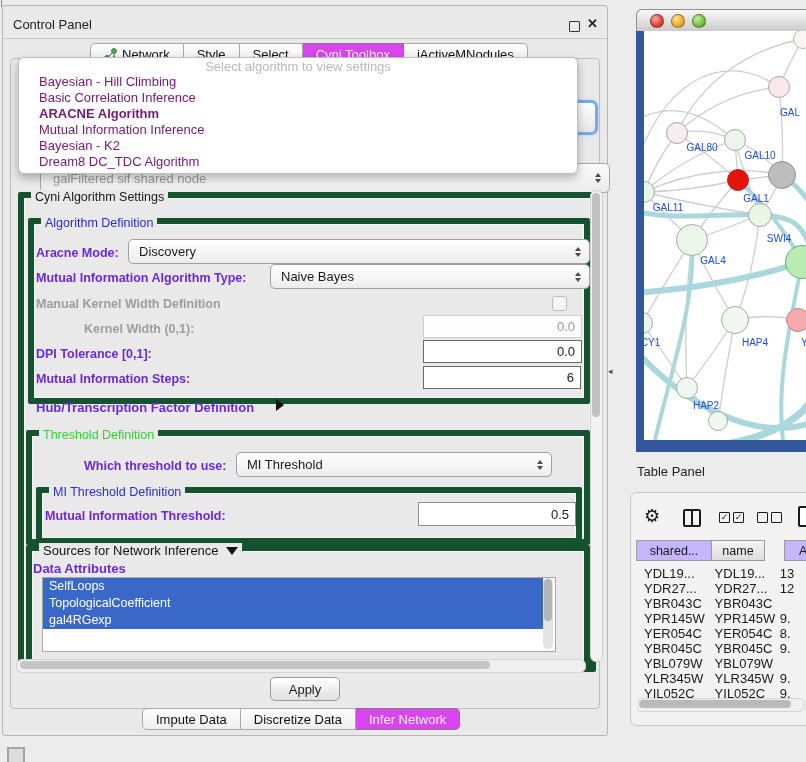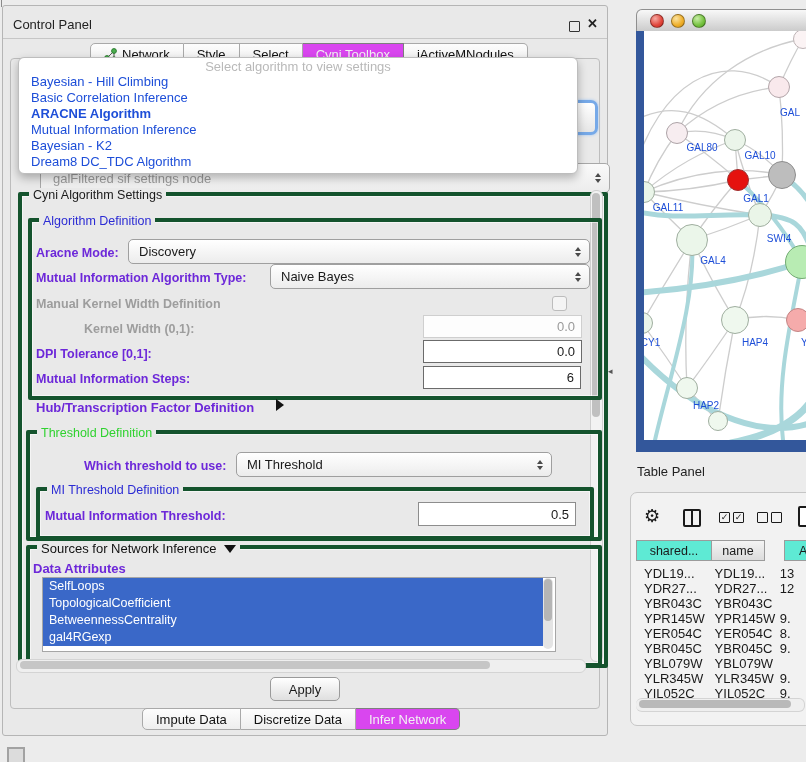--- a/index.html
+++ b/index.html
@@ -27,24 +27,24 @@
   
   .bg-combo{left:40px;top:163px;width:544px;height:28px;background:linear-gradient(#fafafa,#ececec);
             border:1px solid #a8a8a8;border-radius:5px;display:flex;align-items:center;padding:0 12px;
             font-size:13px;color:#9a9a9a;}
   .focus-frag{left:566px;top:100px;width:26px;height:29px;border:3px solid #76a9e8;border-radius:7px;
               background:linear-gradient(#fff,#e6e6e6);box-shadow:0 0 3px #9cc3f2;}
   
   .popup{left:18px;top:57px;width:558px;height:115px;background:#fff;border:1px solid #bdbdbd;border-radius:6px;
          box-shadow:0 4px 10px rgba(0,0,0,.28);font-size:13px;overflow:hidden;}
   .popup-head{height:14px;line-height:14px;text-align:center;color:#b9b9b9;margin-top:2px;}
-  .popup-item{height:16px;line-height:16px;padding-left:12px;color:#1d4ed8;}
+  .popup-item{height:16px;line-height:16px;padding-left:20px;color:#701a75;}
   .popup-item.bold{font-weight:bold;}
   
-  .grp{border:4px solid #14532d;border-radius:2px;box-shadow:inset 0 0 0 1px rgba(255,255,255,.55);padding-left:16px;}
+  .grp{border:6px solid #14532d;border-radius:2px;box-shadow:inset 0 0 0 1px rgba(255,255,255,.55);}
   .gt{position:absolute;top:-8px;left:7px;background:#e9e9e9;padding:0 4px;font-size:12.5px;white-space:nowrap;}
   .lbl{font-size:12.5px;font-weight:bold;color:#6d28d9;white-space:nowrap;}
   .lbl.dis{color:#9d9d9d;}
   .combo{background:linear-gradient(#ffffff,#ececec);border:1px solid #9f9f9f;border-radius:5px;
          font-size:13px;display:flex;align-items:center;padding:0 10px;}
   .arrows{position:absolute;right:8px;top:50%;transform:translateY(-50%);display:flex;flex-direction:column;gap:2px;}
   .arr-up{width:0;height:0;border-left:3.5px solid transparent;border-right:3.5px solid transparent;border-bottom:4px solid #4a4a4a;}
   .arr-dn{width:0;height:0;border-left:3.5px solid transparent;border-right:3.5px solid transparent;border-top:4px solid #4a4a4a;}
   .field{background:#fff;border:1px solid #c4c4c4;font-size:13px;display:flex;align-items:center;
          justify-content:flex-end;padding:0 6px;}
@@ -77,21 +77,21 @@
   .tp-title{left:637px;top:464px;font-size:13px;color:#222;}
   .tp{left:630px;top:492px;width:200px;height:232px;background:#f2f2f2;border:1px solid #c6c6c6;border-radius:7px;}
   .gear{font-size:18px;color:#1a1a1a;}
   .colicon{width:14px;height:14px;border:2px solid #1a1a1a;border-radius:2px;}
   .colicon i{display:block;width:0;height:100%;border-left:2px solid #1a1a1a;margin:0 auto;}
   .cbx{width:9px;height:9px;border:1.5px solid #1a1a1a;border-radius:1px;font-size:9px;line-height:8px;text-align:center;color:#1a1a1a;display:inline-block;}
   .cbx-pair{display:flex;gap:3px;}
   .docicon{width:13px;height:17px;border:2px solid #1a1a1a;border-radius:2px;background:#fff;}
   .th{position:absolute;top:540px;height:21px;border:1px solid #9b9b9b;box-sizing:border-box;
       font-size:12.5px;display:flex;align-items:center;justify-content:center;overflow:hidden;}
-  .th.blue{background:#5eead4;}
+  .th.blue{background:#c4b5fd;}
   .th.gray{background:linear-gradient(#f4f4f4,#dcdcdc);}
   .trow{display:flex;height:15px;font-size:13px;align-items:center;}
   .trow span{display:block;white-space:nowrap;overflow:hidden;}
   .trow .c1{width:76px;padding-left:8px;}
   .trow .c2{width:72px;padding-left:4px;}
   .trow .c3{width:30px;padding-left:2px;}
   .bl-square{left:7px;top:747px;width:14px;height:14px;border:2px solid #a2a2a2;background:#dcdcdc;}
   .topmark{left:1px;top:0;width:1px;height:7px;background:#8a8a8a;}
 </style>
 </head>
@@ -129,21 +129,21 @@
         <span>jActiveMNodules</span>
       </div>
   </div>
 
 </div>
 
 <div class="abs cp-body" style="left:10px;top:58px;"></div>
 
 <div class="abs focus-frag"></div>
 <div class="abs bg-combo">
-  <span>galFiltered sif settings node</span>
+  <span>galFiltered sif shared node</span>
   <span class="arrows">
       <i class="arr-up"></i>
       <i class="arr-dn"></i>
     </span>
 </div>
 
 <div class="abs popup">
   <div class="popup-head">Select algorithm to view settings</div>
   <div class="popup-item">Bayesian - Hill Climbing</div>
   <div class="popup-item">Basic Correlation Inference</div>
@@ -216,21 +216,20 @@
   <span>0.5</span>
 </div>
 
 <div class="abs grp" style="left:26px;top:545px;width:552px;height:114px;">
   <span class="gt" style="font-size:13px;color:#111;"><span>Sources for Network Inference</span> <span class="tri-down" style="margin-left:4px;"></span></span>
 </div>
 <div class="abs lbl" style="left:33px;top:561px;font-size:13px;">Data Attributes</div>
 <div class="abs listbox" style="left:42px;top:577px;width:512px;height:73px;">
   <div class="listitem" style="background:#3a68c8;">SelfLoops</div>
   <div class="listitem" style="background:#3a68c8;">TopologicalCoefficient</div>
-  <div class="listitem" style="background:#3a68c8;">BetweennessCentrality</div>
   <div class="listitem" style="background:#3a68c8;">gal4RGexp</div>
 </div>
 <div class="abs vscroll" style="left:543px;top:578px;width:10px;height:71px;border:none;background:#e4e4e4;">
   <div class="vthumb" style="top:1px;height:42px;background:#b5b5b5;"></div>
 </div>
 <div class="abs hscroll" style="left:16px;top:659px;width:568px;height:12px;">
   <div class="hthumb" style="left:3px;width:470px;"></div>
 </div>
 
 <div class="abs btn" style="left:270px;top:677px;width:68px;height:22px;">

